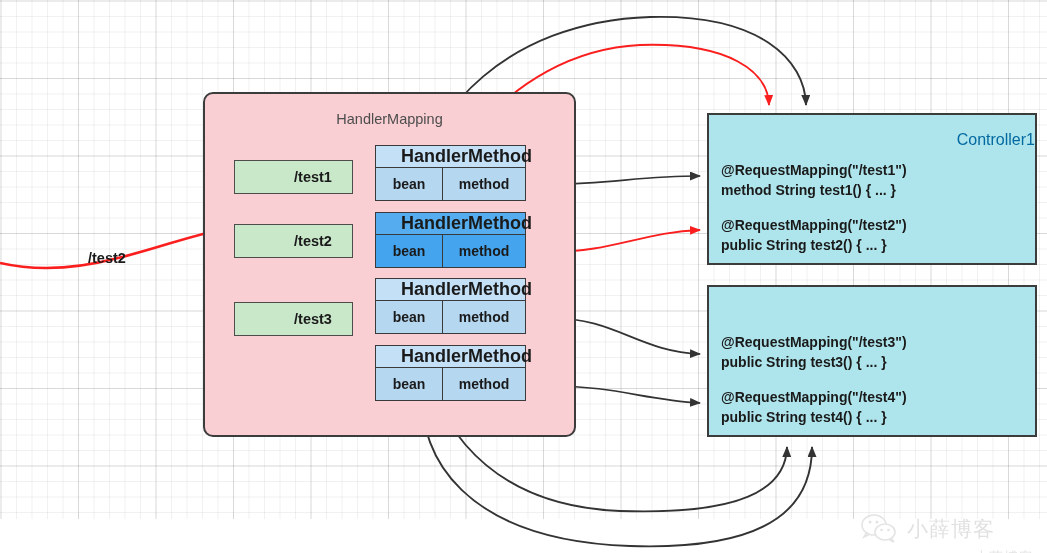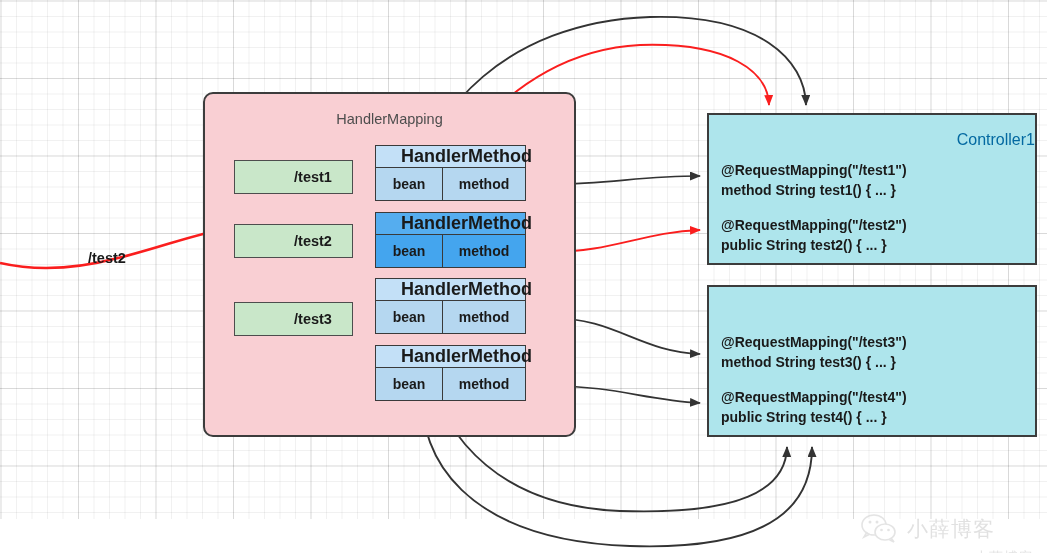--- a/index.html
+++ b/index.html
@@ -203,21 +203,21 @@
         <div class="ln">@RequestMapping("/test2")</div>
         <div class="ln">public String test2() { ... }</div>
       </div>
     </div>
   </div>
 
   <div class="controller" style="top:285px;height:152px;">
     <div class="ctrl-methods">
       <div class="ctrl-m">
         <div class="ln">@RequestMapping("/test3")</div>
-        <div class="ln">method String test3() { ... }</div>
+        <div class="ln">public String test3() { ... }</div>
       </div>
       <div class="ctrl-m">
         <div class="ln">@RequestMapping("/test4")</div>
         <div class="ln">public String test4() { ... }</div>
       </div>
     </div>
   </div>
 
   <div class="inlabel" style="left:88px;top:250px;">/test2</div>
 

